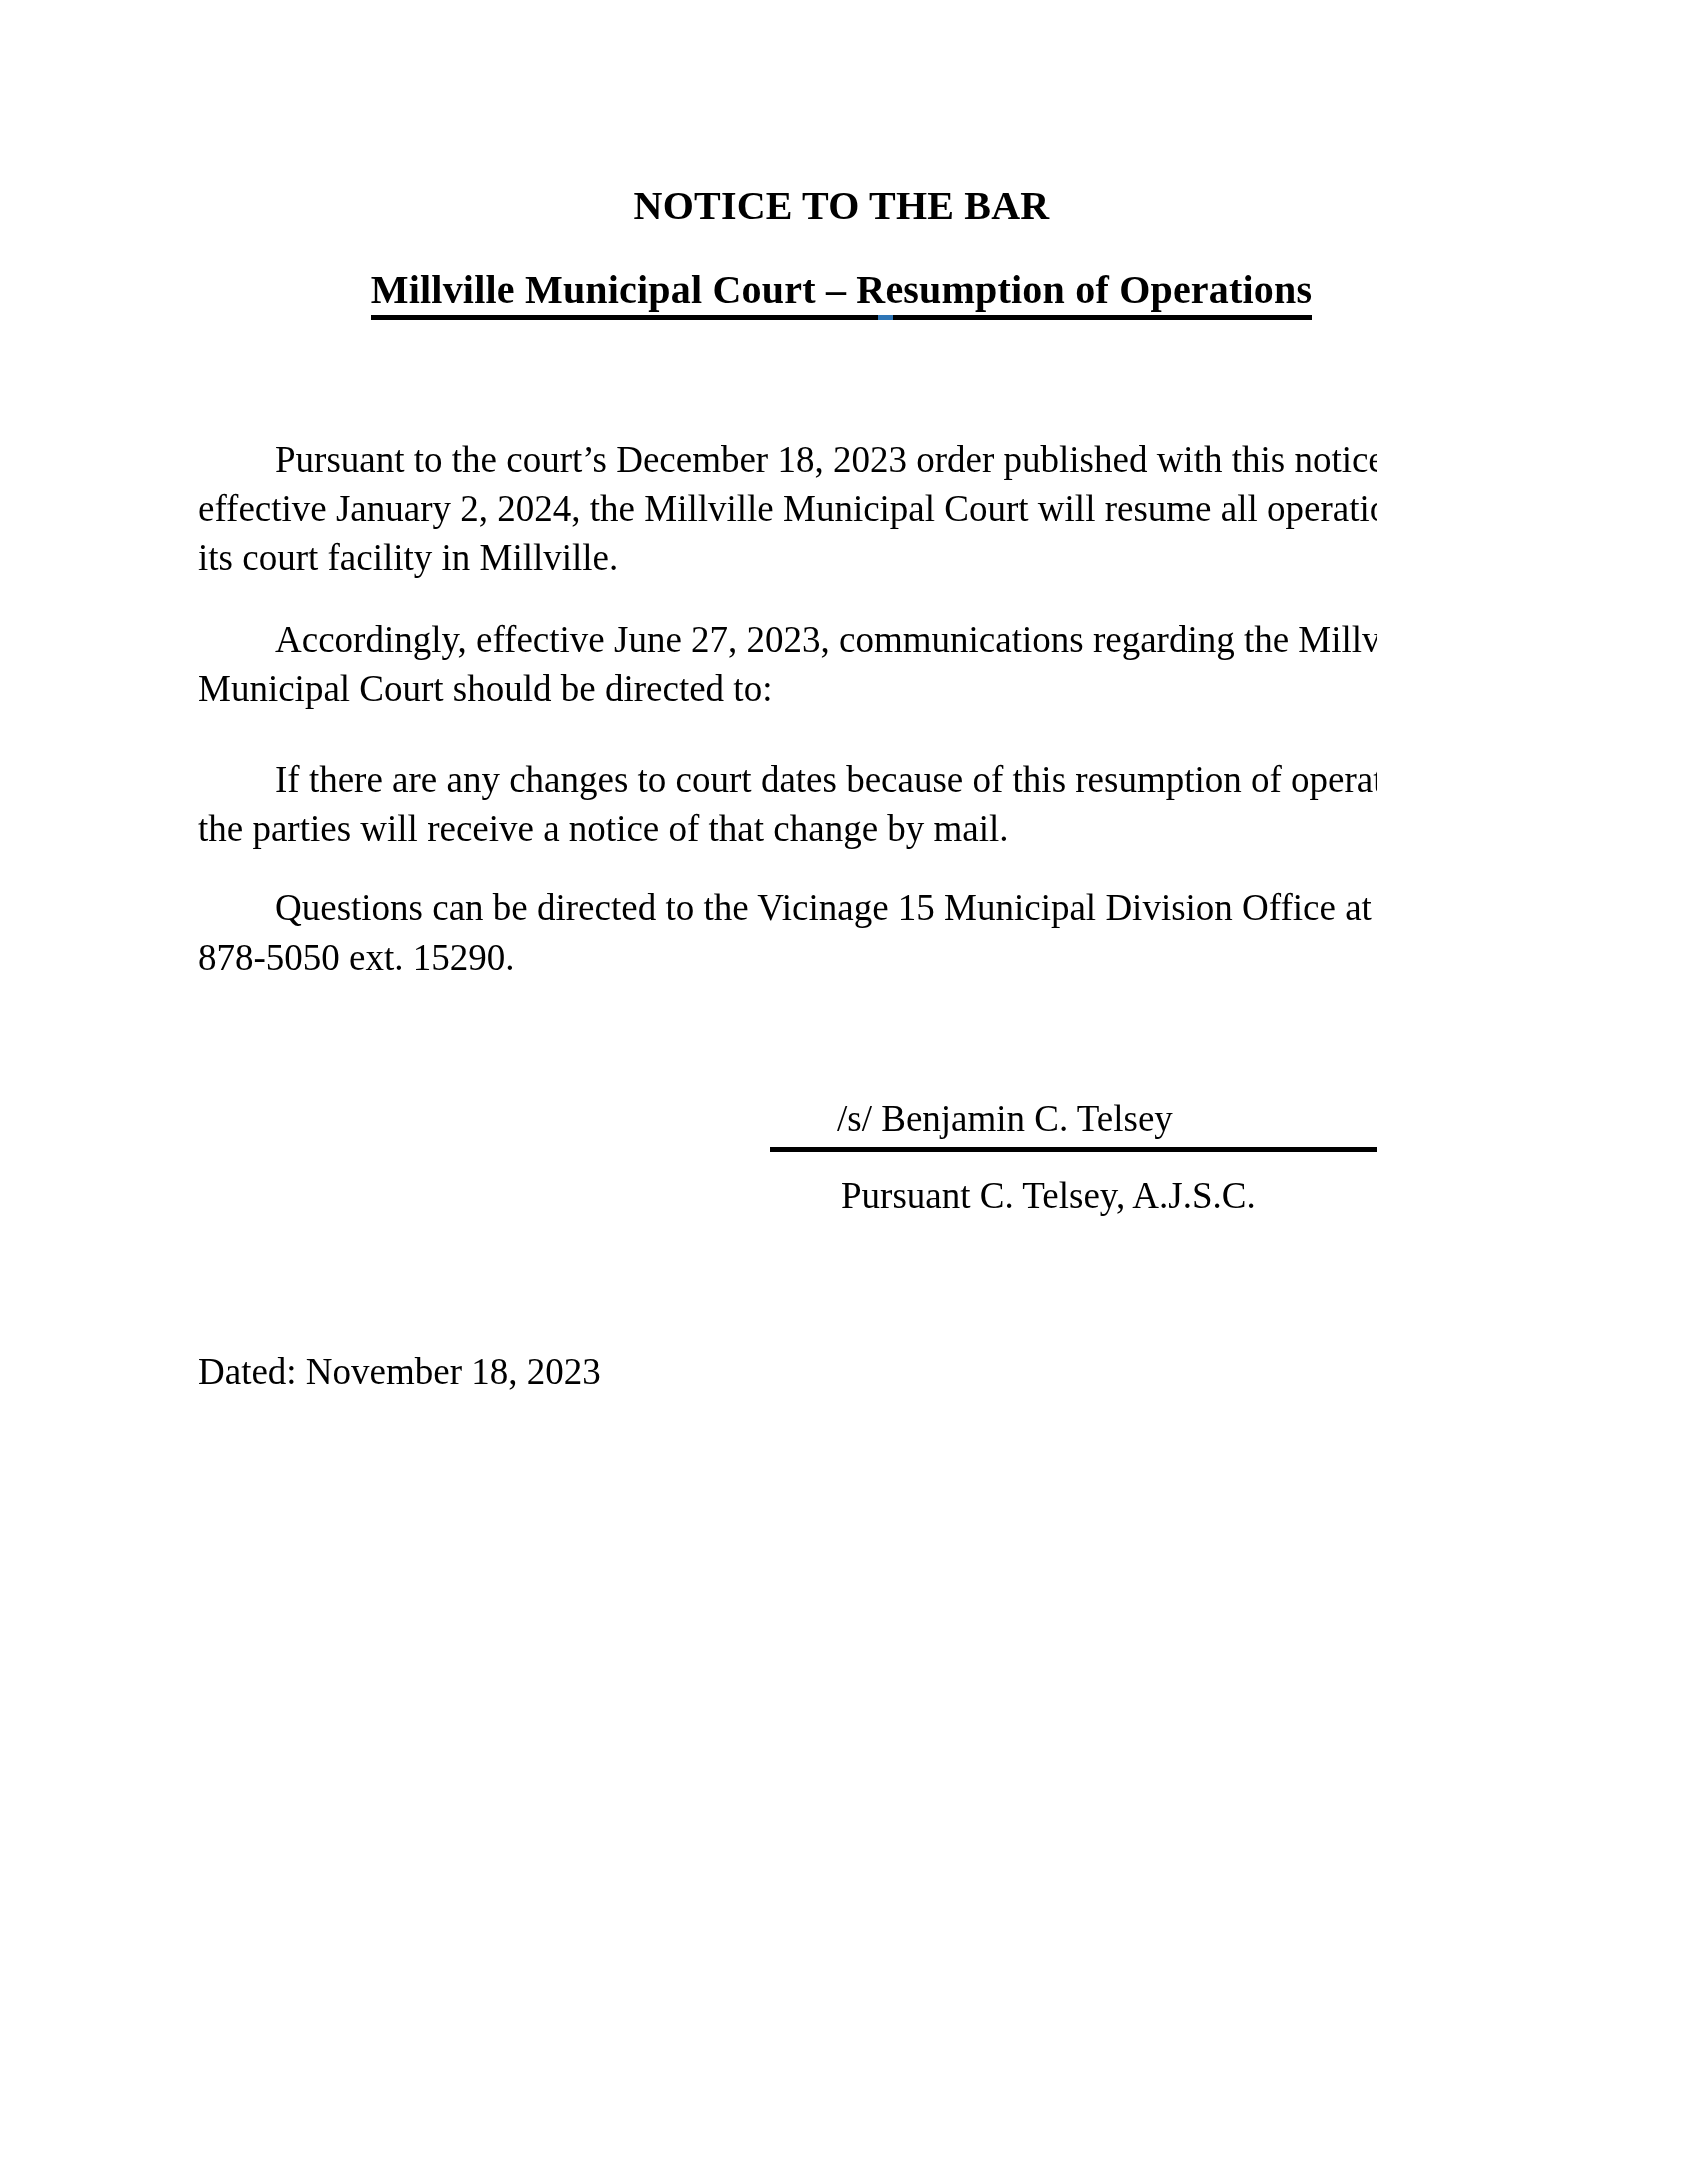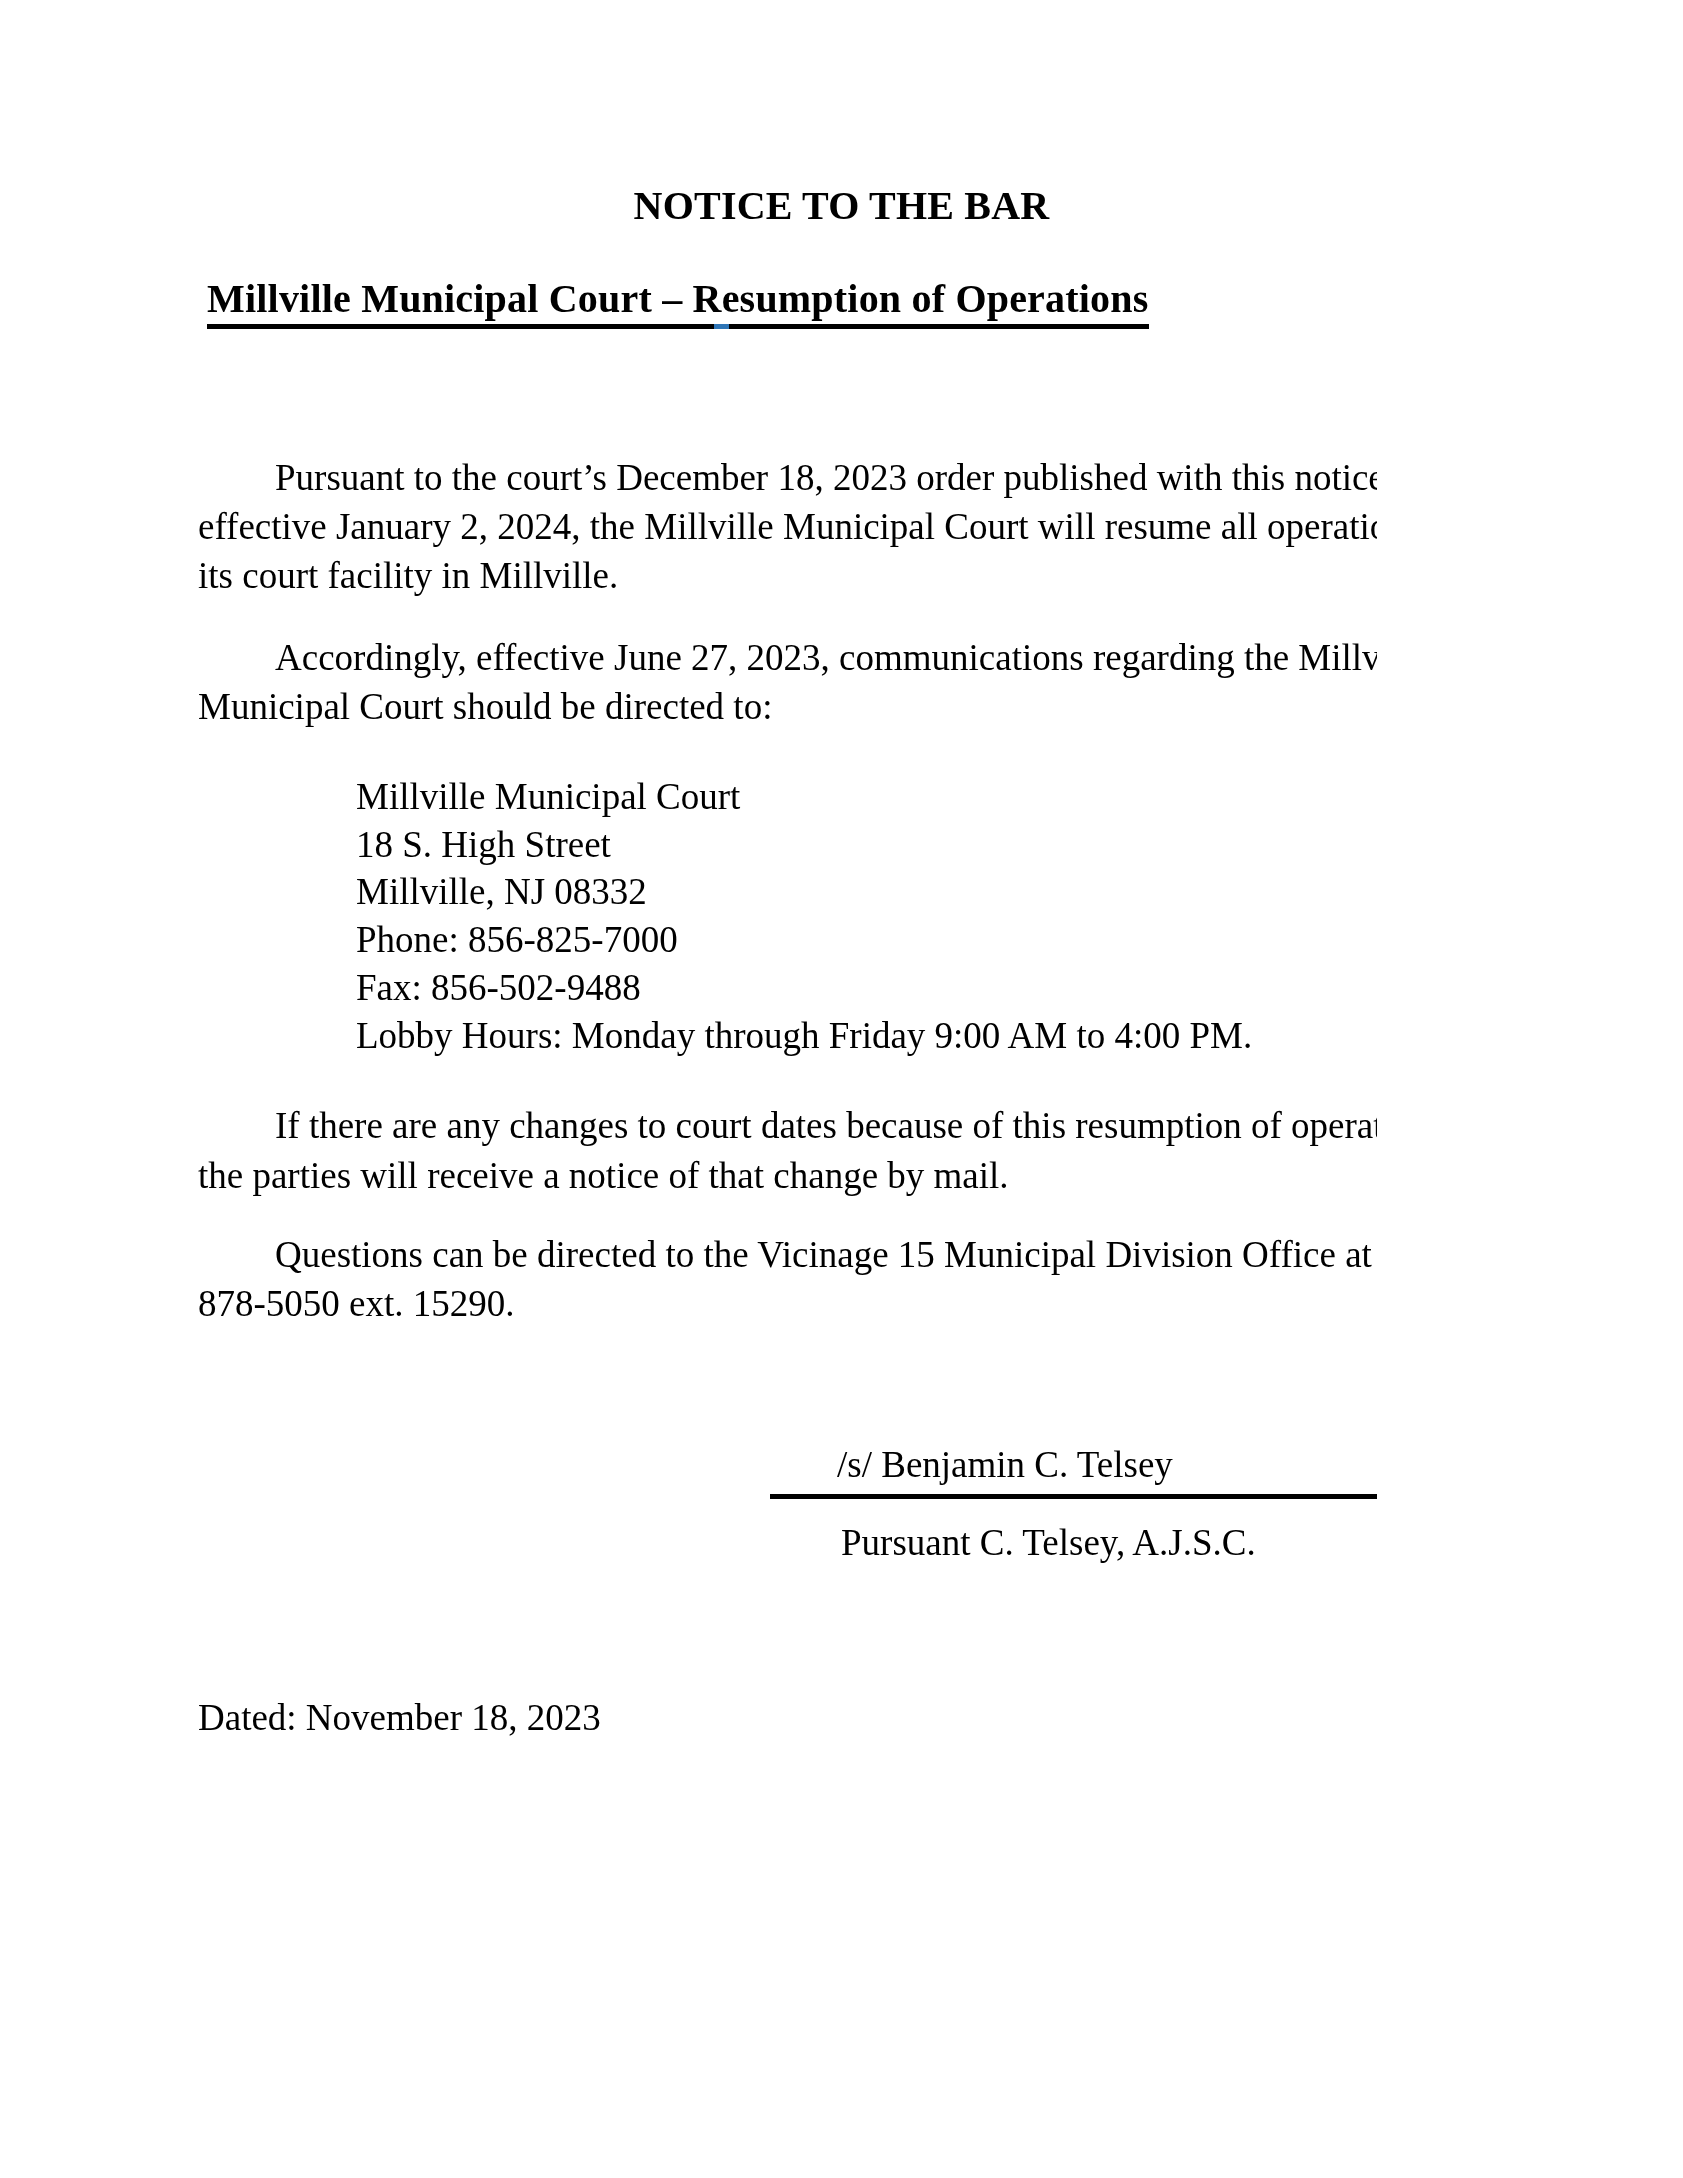--- a/index.html
+++ b/index.html
@@ -34,23 +34,23 @@
   .doc-title {
     margin: 0;
     padding-top: 184px;
     font-size: 40px;
     font-weight: bold;
     text-align: center;
     letter-spacing: 0.2px;
     line-height: 1.1;
   }
   .doc-subtitle-wrap {
-    margin: 9px;
+    margin: 0;
     padding-top: 40px;
-    text-align: left;
+    text-align: center;
     line-height: 1.1;
     text-decoration: underline;
   }
   .doc-subtitle {
     display: inline-block;
     position: relative;
     font-size: 40px;
     font-weight: bold;
     letter-spacing: 0.2px;
     border-bottom: 5px solid #000000;
@@ -134,28 +134,20 @@
       <span class="doc-subtitle">
         <span>Millville Municipal Court – Resumption of Operations</span>
         <span class="underline-blue-seg"></span>
       </span>
     </div>
 
     <p class="para para-1">Pursuant to the court’s December 18, 2023 order published with this notice, effective January 2, 2024, the Millville Municipal Court will resume all operations in its court facility in Millville.</p>
 
     <p class="para para-2">Accordingly, effective June 27, 2023, communications regarding the Millville Municipal Court should be directed to:</p>
 
-    <div class="address-block">
-      <div class="address-line">Millville Municipal Court</div>
-      <div class="address-line">18 S. High Street</div>
-      <div class="address-line">Millville, NJ 08332</div>
-      <div class="address-line">Phone: 856-825-7000</div>
-      <div class="address-line">Fax: 856-502-9488</div>
-      <div class="address-line">Lobby Hours: Monday through Friday 9:00 AM to 4:00 PM.</div>
-    </div>
 
     <p class="para para-3">If there are any changes to court dates because of this resumption of operations, the parties will receive a notice of that change by mail.</p>
 
     <p class="para para-4">Questions can be directed to the Vicinage 15 Municipal Division Office at 856-878-5050 ext. 15290.</p>
 
     <div class="signature-block">
       <div class="signature-line">/s/ Benjamin C. Telsey</div>
       <div class="signature-rule"></div>
       <div class="signature-name">Pursuant C. Telsey, A.J.S.C.</div>
     </div>

